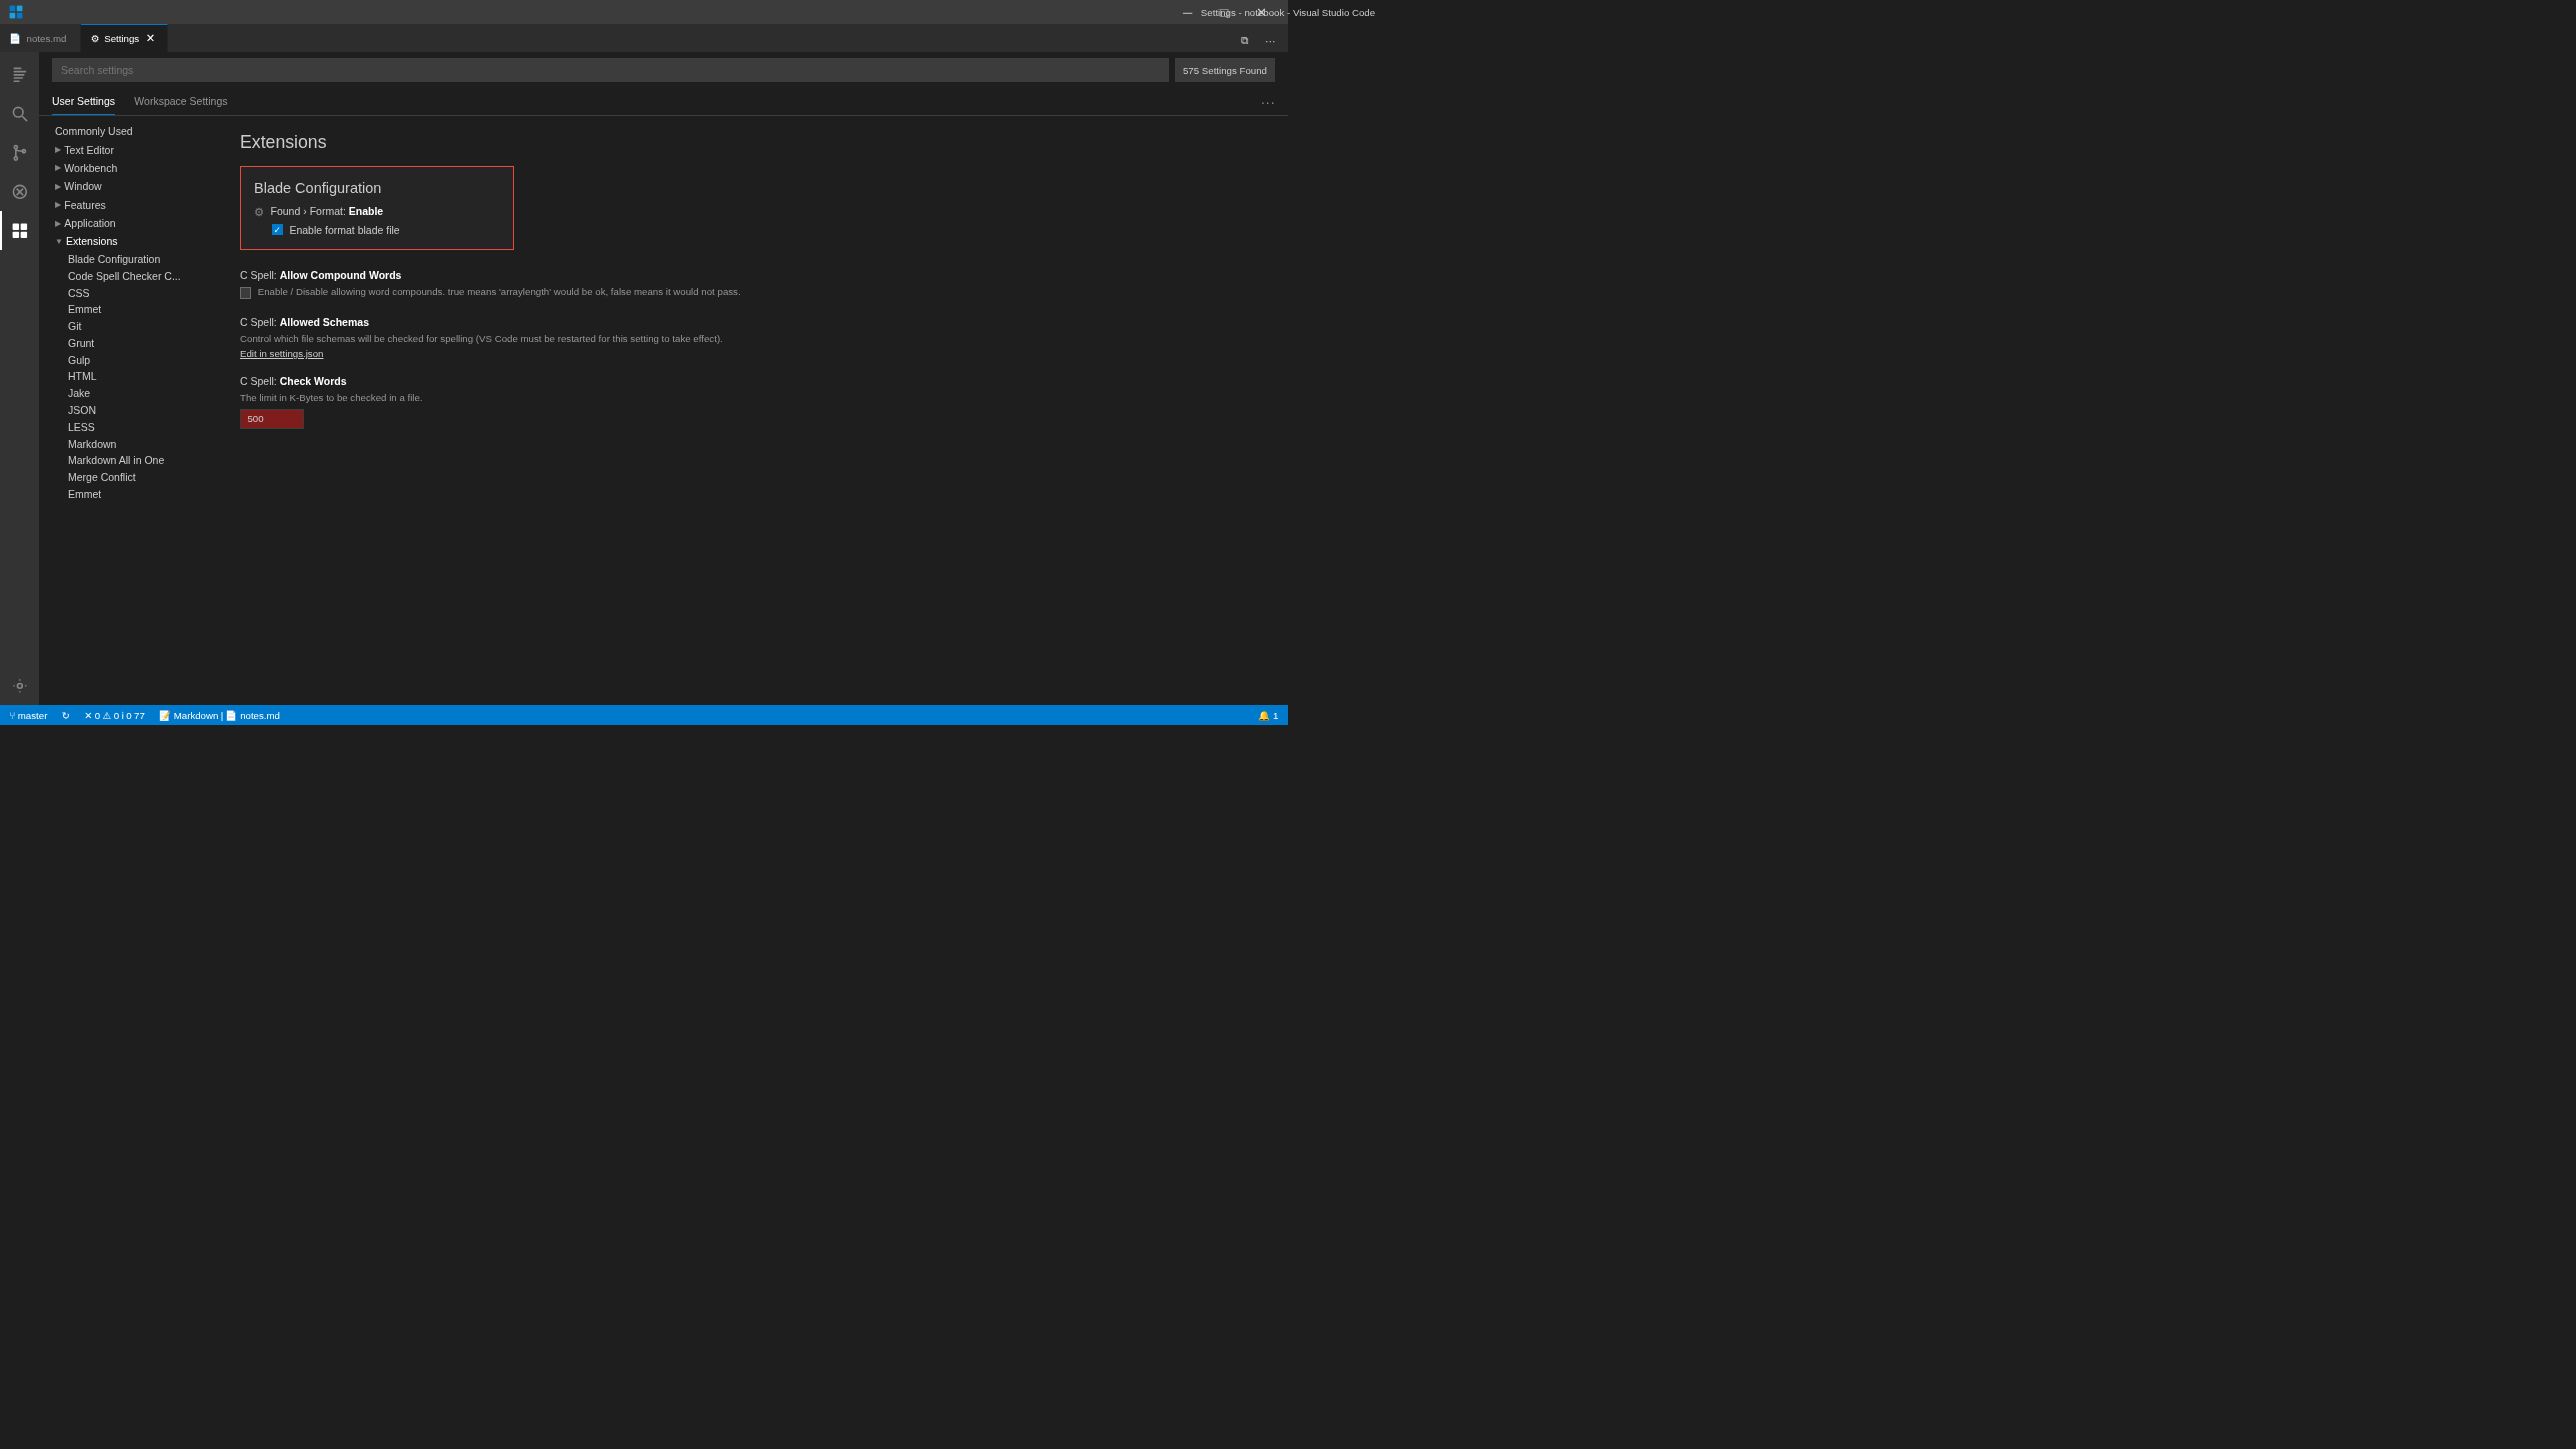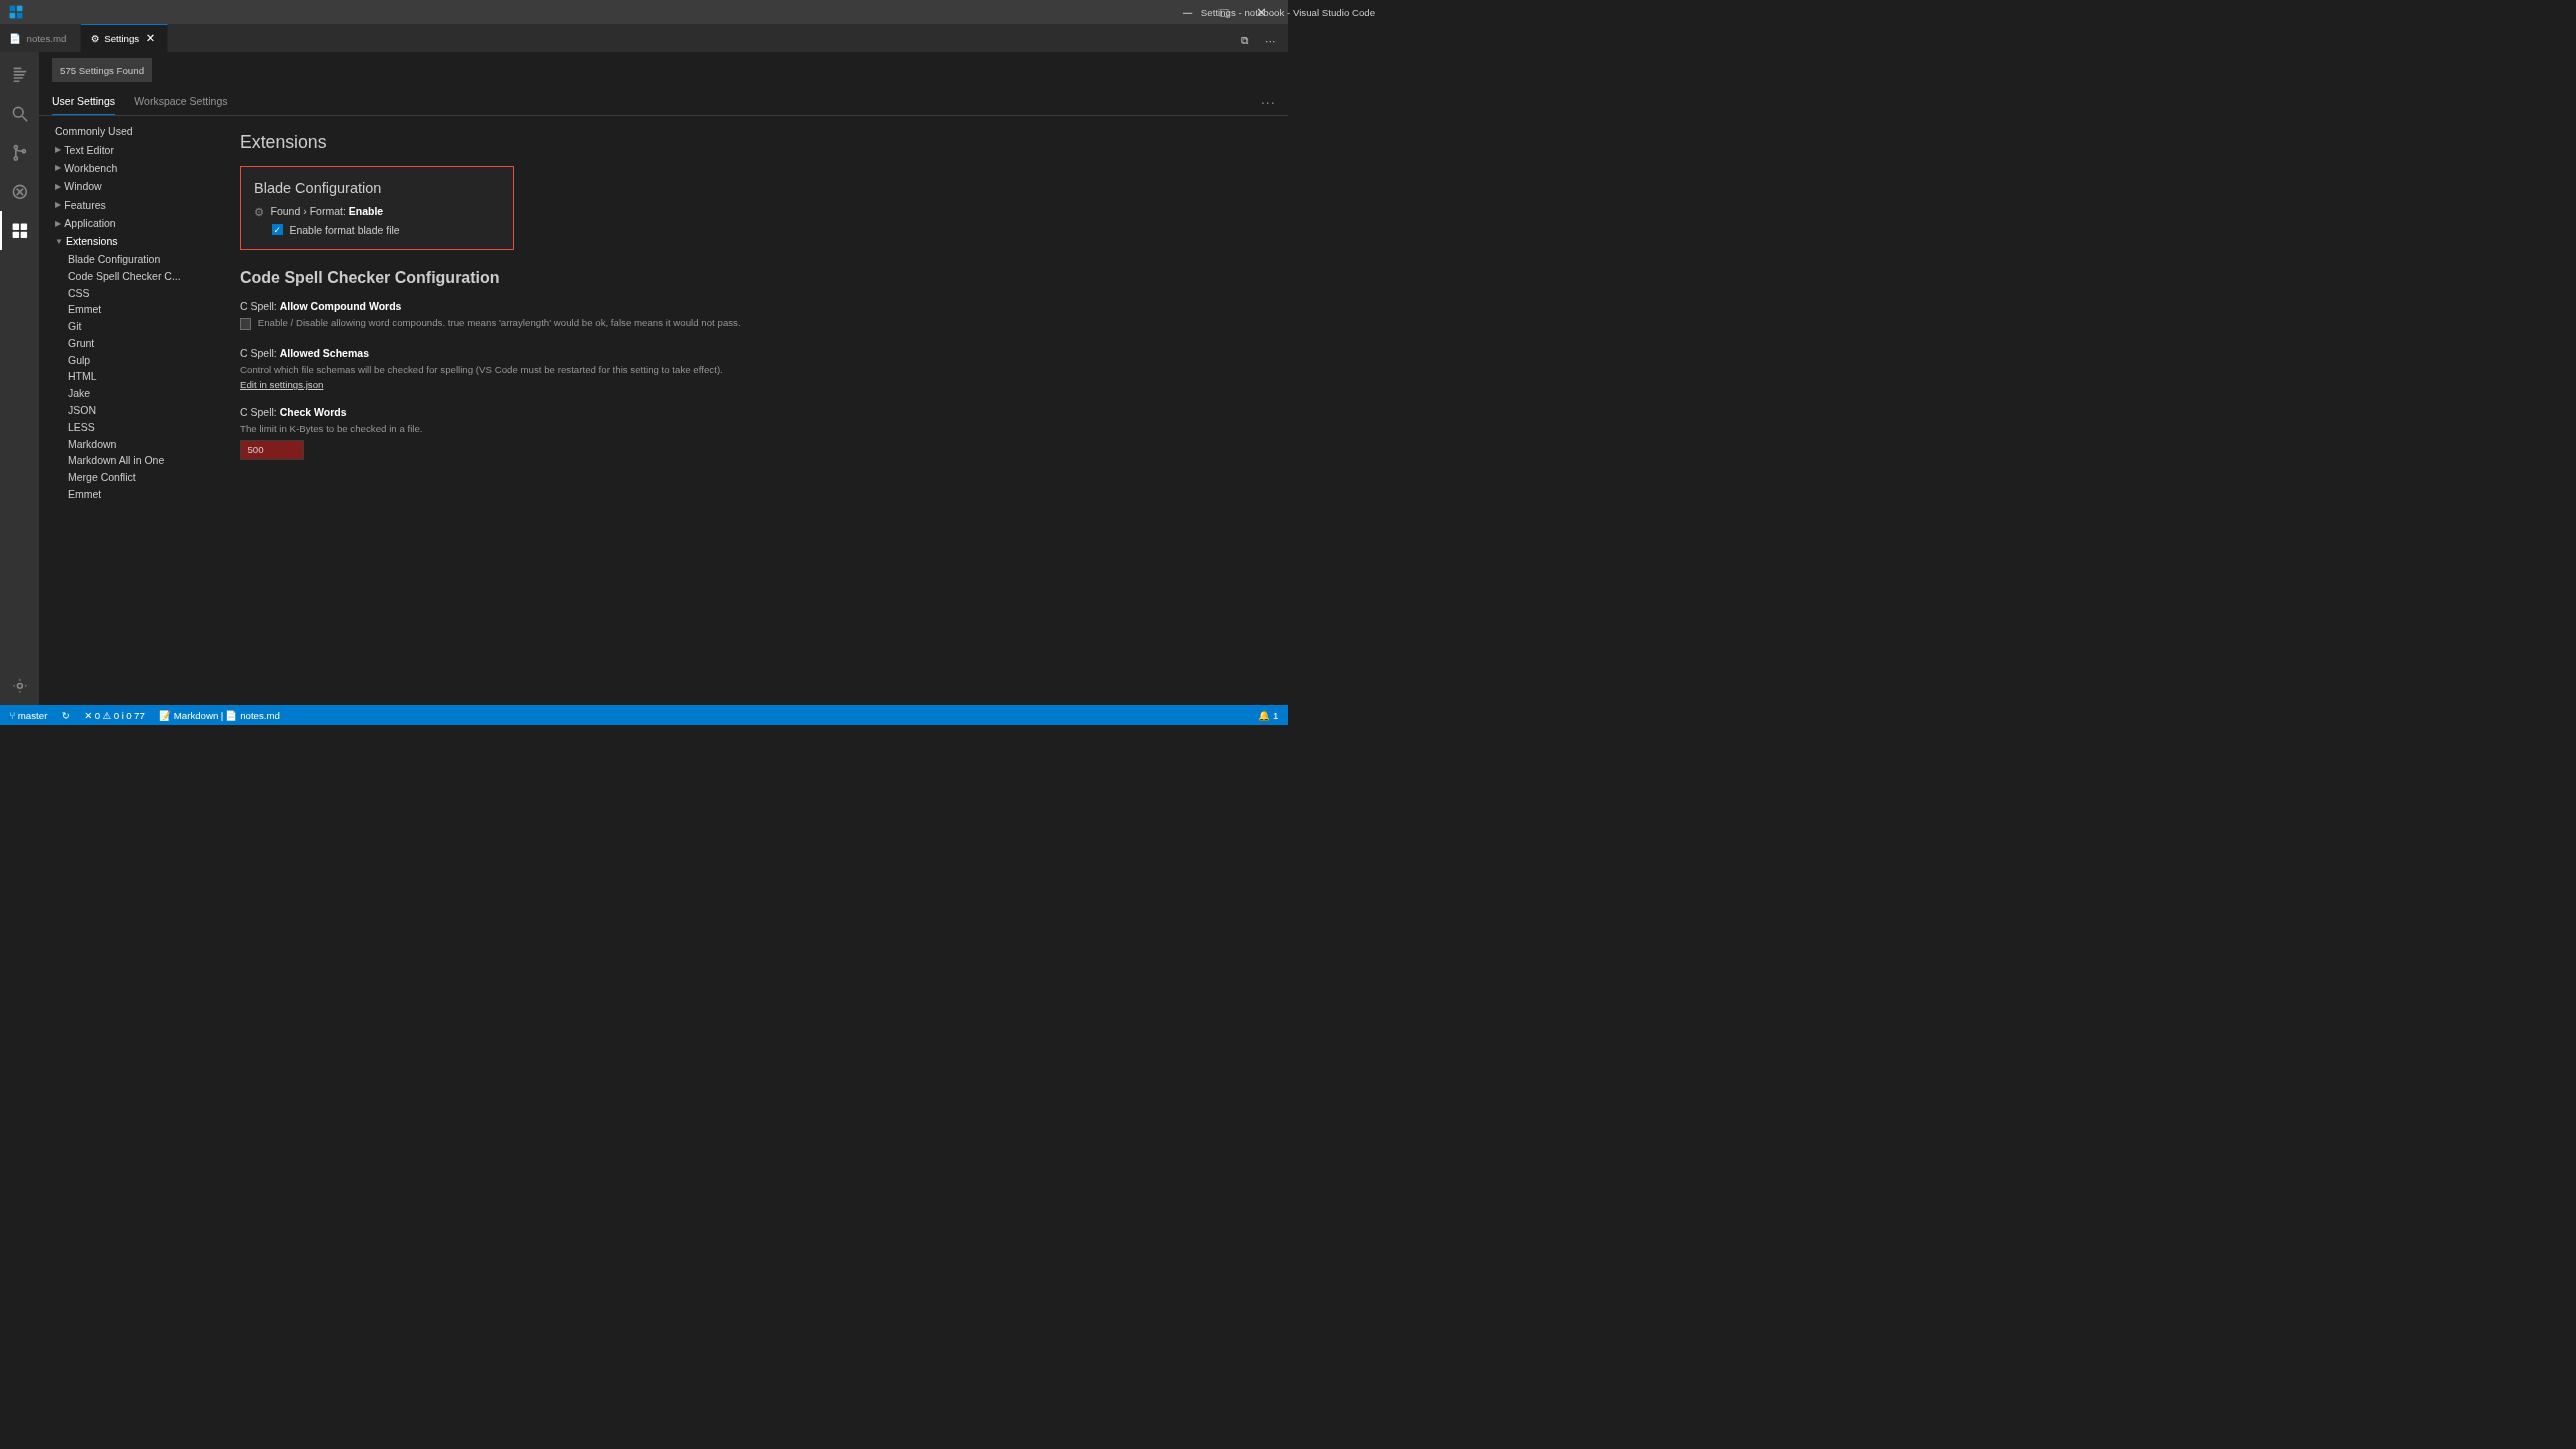--- a/index.html
+++ b/index.html
@@ -550,20 +550,23 @@
         <path d="M11 20 L12.5 17 L11 18 L9.5 17 Z" fill="currentColor"></path>
         <path d="M2 11 L5 9.5 L4 11 L5 12.5 Z" fill="currentColor"></path>
         <path d="M20 11 L17 9.5 L18 11 L17 12.5 Z" fill="currentColor"></path>
       </svg>
     </div>
   </div>
 
   <div class="settings-area">
 
     <div class="search-bar">
+      <div class="search-input-wrapper">
+        <input class="search-input" type="text" placeholder="Search settings" style="">
+      </div>
       <div class="search-count">575 Settings Found</div>
     </div>
 
     <div class="settings-tabs">
       <div class="settings-tab active">User Settings</div>
       <div class="settings-tab">Workspace Settings</div>
       <div class="settings-tab-more">···</div>
     </div>
 
     <div class="settings-body">
@@ -625,21 +628,20 @@
             </span>
           </div>
           <div class="setting-check-row">
             <div class="checkbox">
               <span class="checkbox-check">✓</span>
             </div>
             <span>Enable format blade file</span>
           </div>
         </div>
 
-        <h3 class="subsection-title">Code Spell Checker Configuration</h3>
 
         <div class="spell-setting">
           <div class="spell-setting-title">
             <span>C Spell: </span><strong>Allow Compound Words</strong>
           </div>
           <div class="setting-check-row" style="padding-left:0; margin-bottom: 4.8px;">
             <div class="checkbox-unchecked"></div>
             <span class="spell-setting-desc">Enable / Disable allowing word compounds. true means 'arraylength' would be ok, false means it would not pass.</span>
           </div>
         </div>

